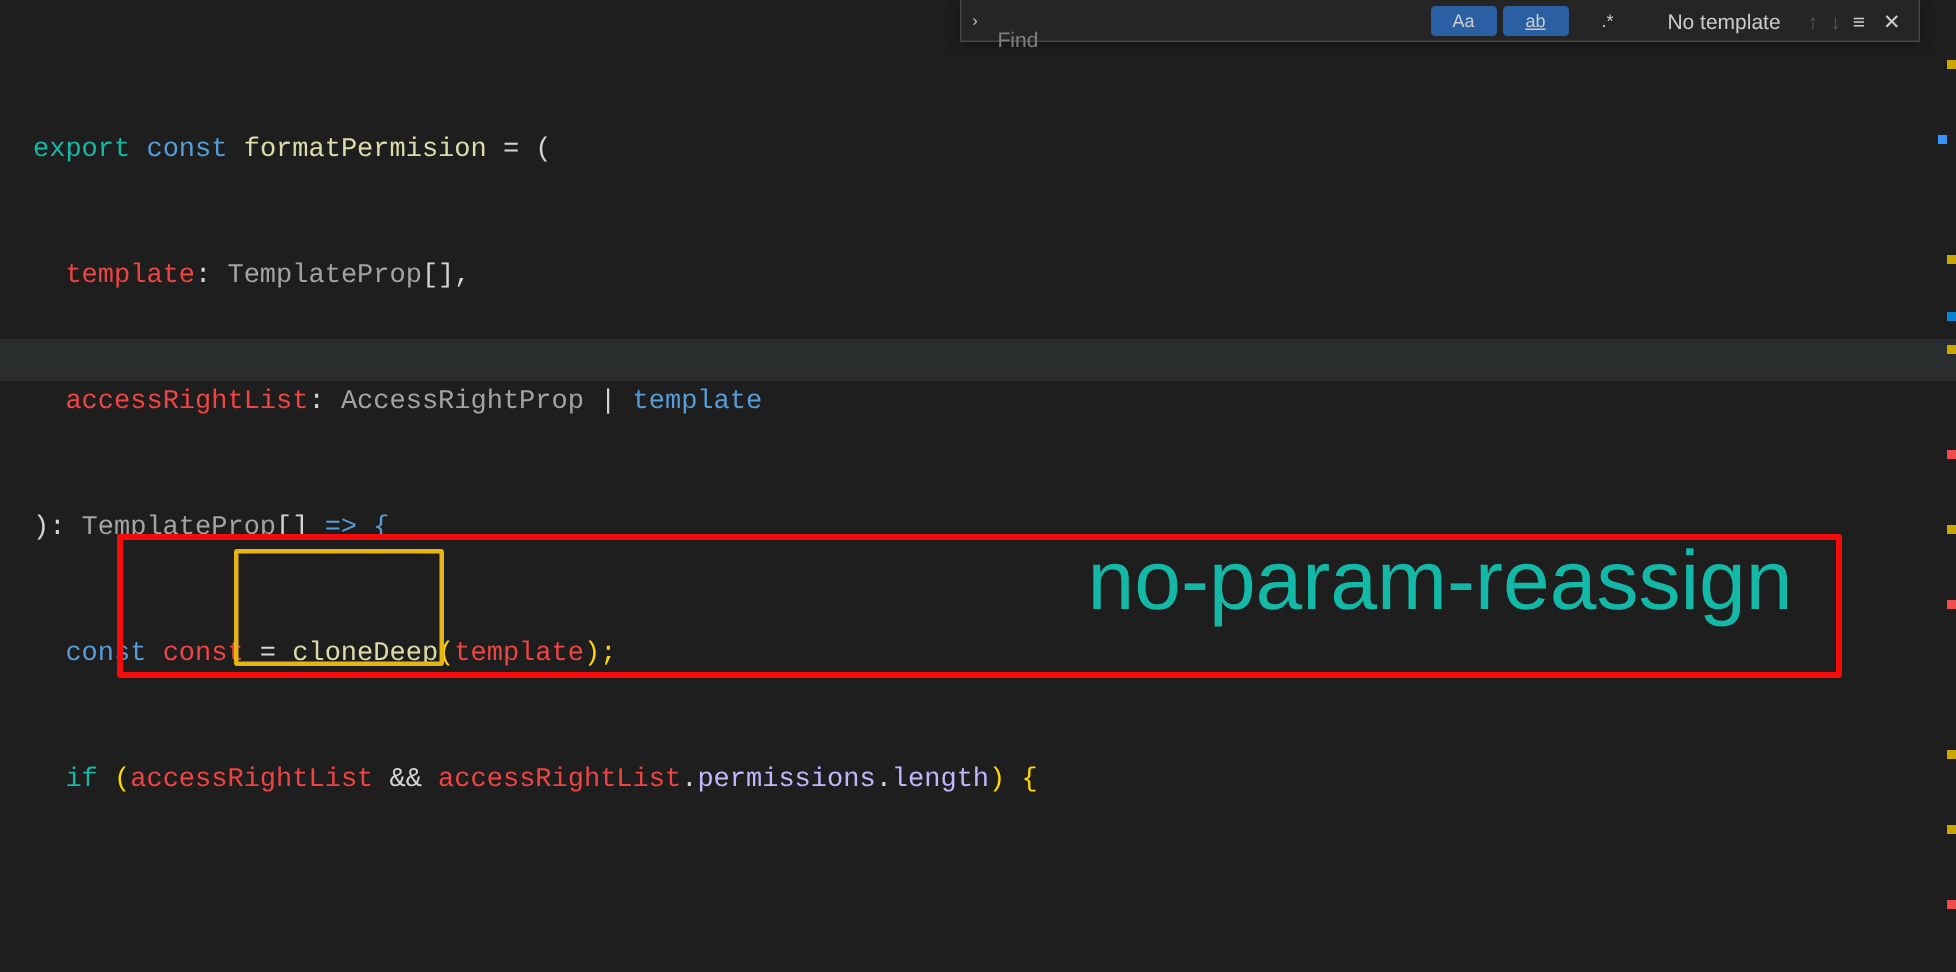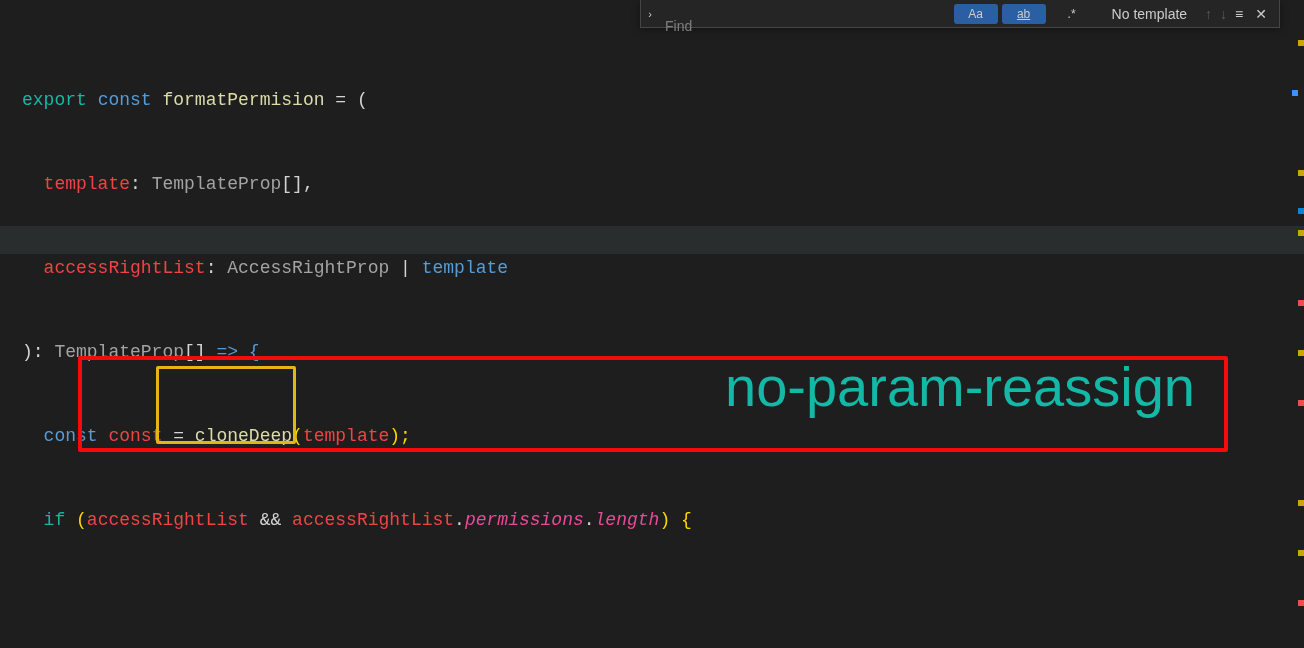--- a/index.html
+++ b/index.html
@@ -6,21 +6,21 @@
   html, body { width: 1304px; height: 648px; overflow: hidden; background: #1e1e1e; font-family: Consolas, 'Courier New', monospace; font-size: 18px; }
   .editor-area { position: relative; width: 1304px; height: 648px; }
   .code-pane { position: absolute; left: 0; top: 0; right: 0; bottom: 0; padding: 30px 0 0 22px; color: #d4d4d4; line-height: 28px; white-space: pre; }
   .line { height: 28px; }
   
   .kw  { color: #14b8a6; }
   .kw2 { color: #569cd6; }
   .fn  { color: #dcdcaa; }
   .var { color: #ef4444; }
   .type{ color: #a3a3a3; }
-  .prop{ color: #ec4899; font-style: italic; }
+  .prop{ color: #c4b5fd; }
   .pun { color: #d4d4d4; }
   .paren{ color: #ffd602; }
   
   .find-widget {
     position: absolute; top: 0; left: 640px; width: 640px; height: 28px;
     background: #252526; border: 1px solid #454545; border-top: none;
     display: flex; align-items: center; color: #cccccc; font-family: "Segoe UI", Arial, sans-serif; font-size: 14px;
     box-shadow: 0 2px 8px rgba(0,0,0,.35);
   }
   .find-toggle { width: 18px; height: 100%; display:flex; align-items:center; justify-content:center; color:#cccccc; font-size:11px; cursor:pointer; }

